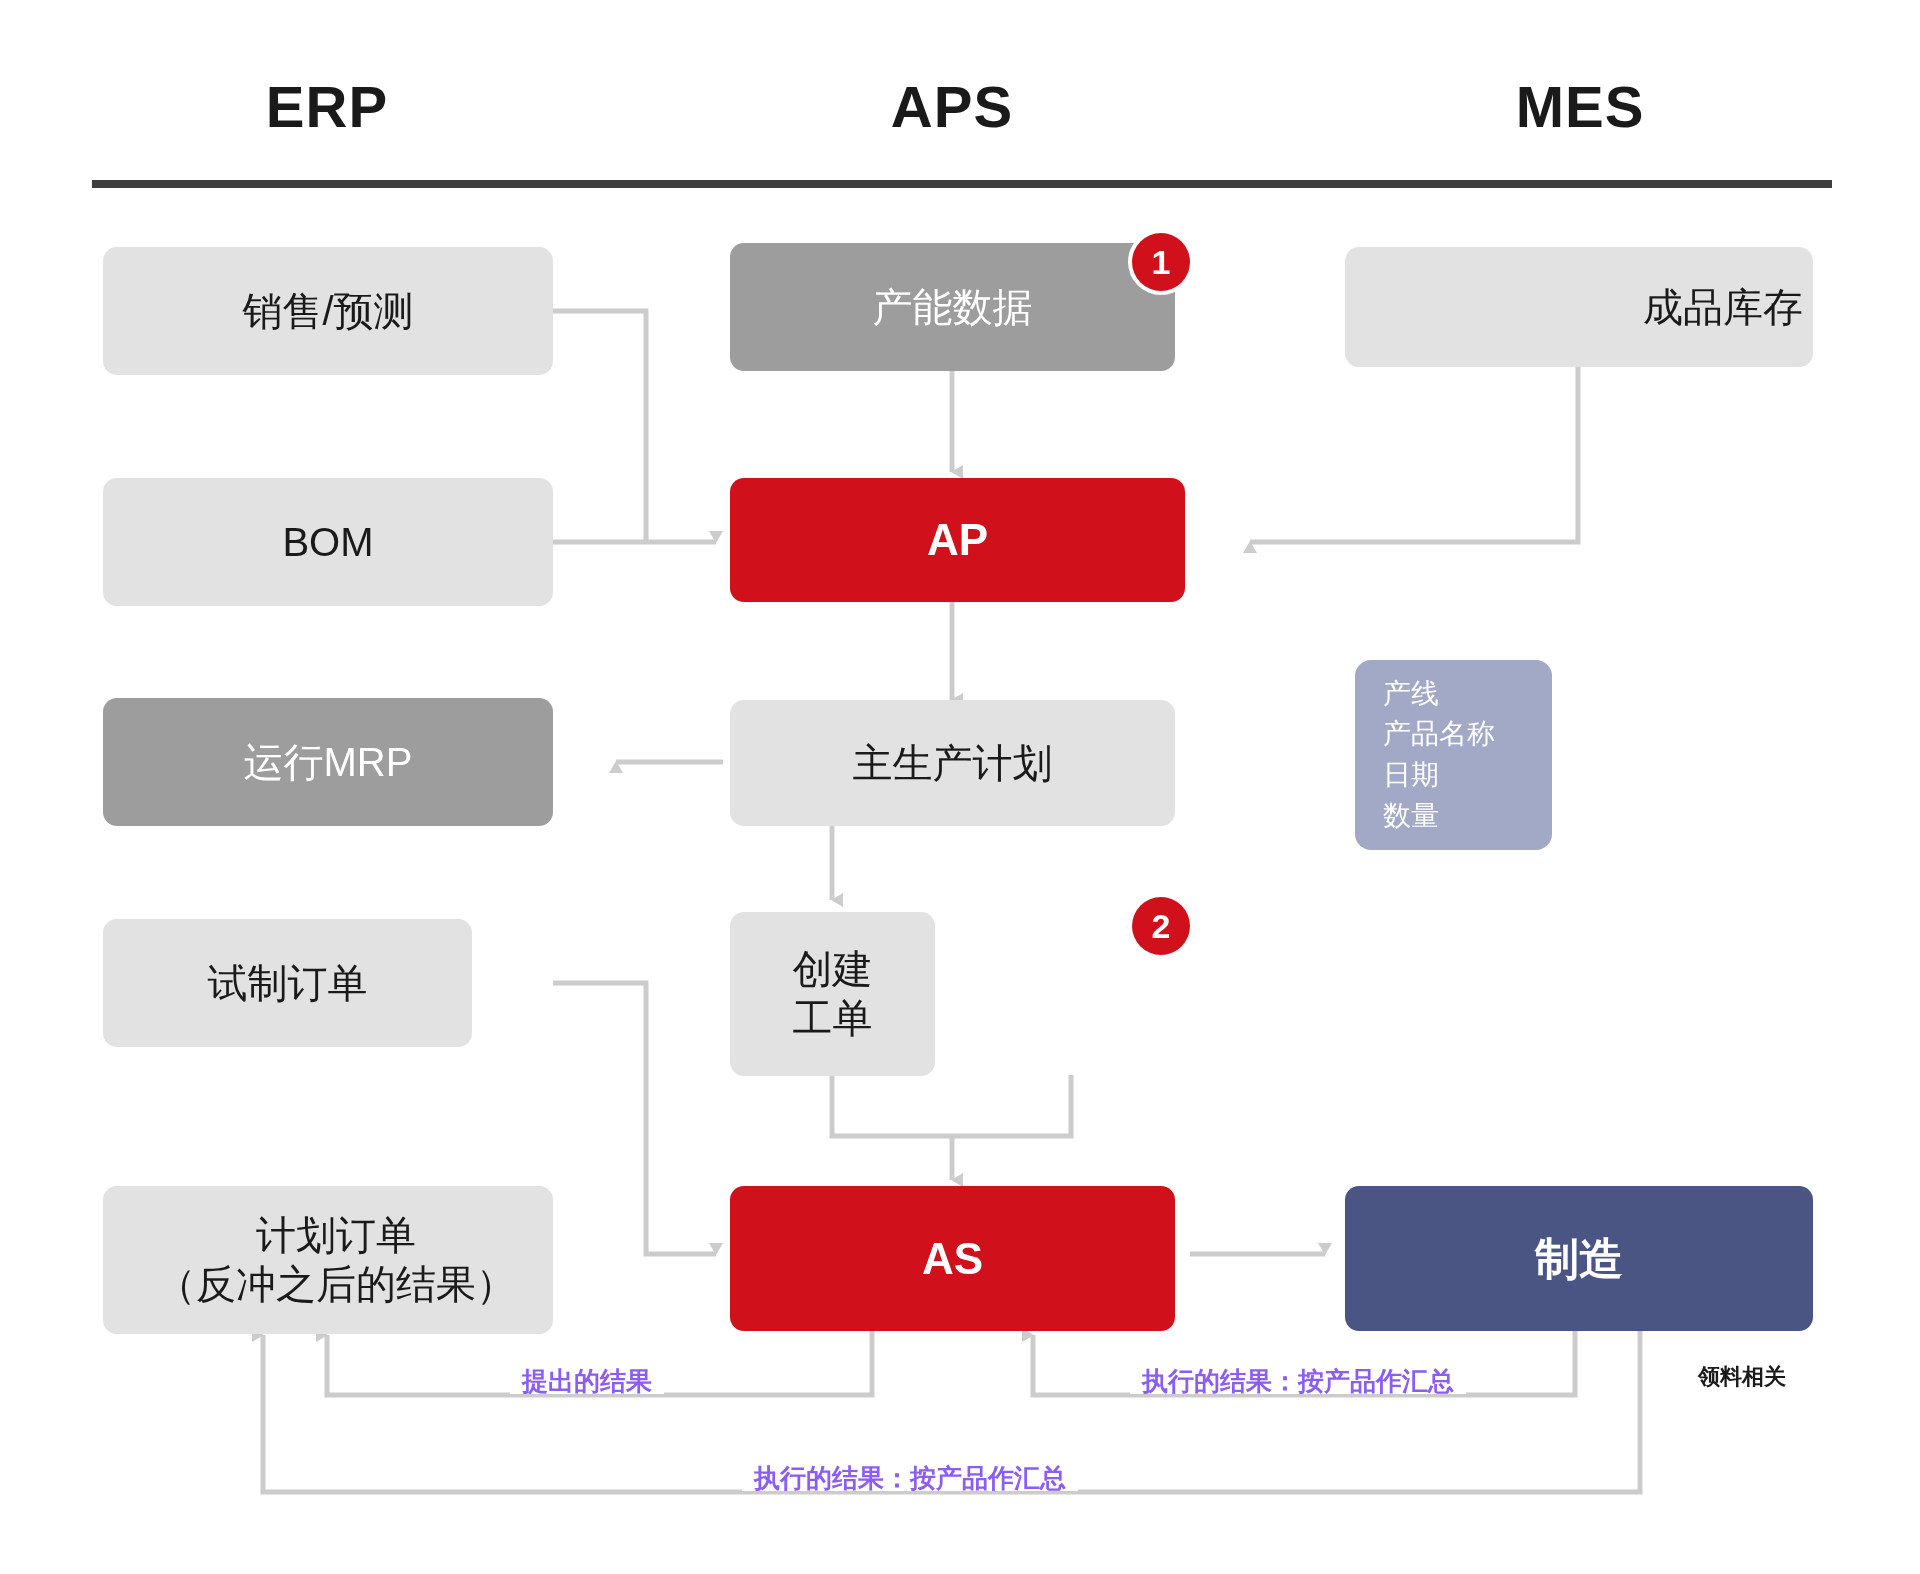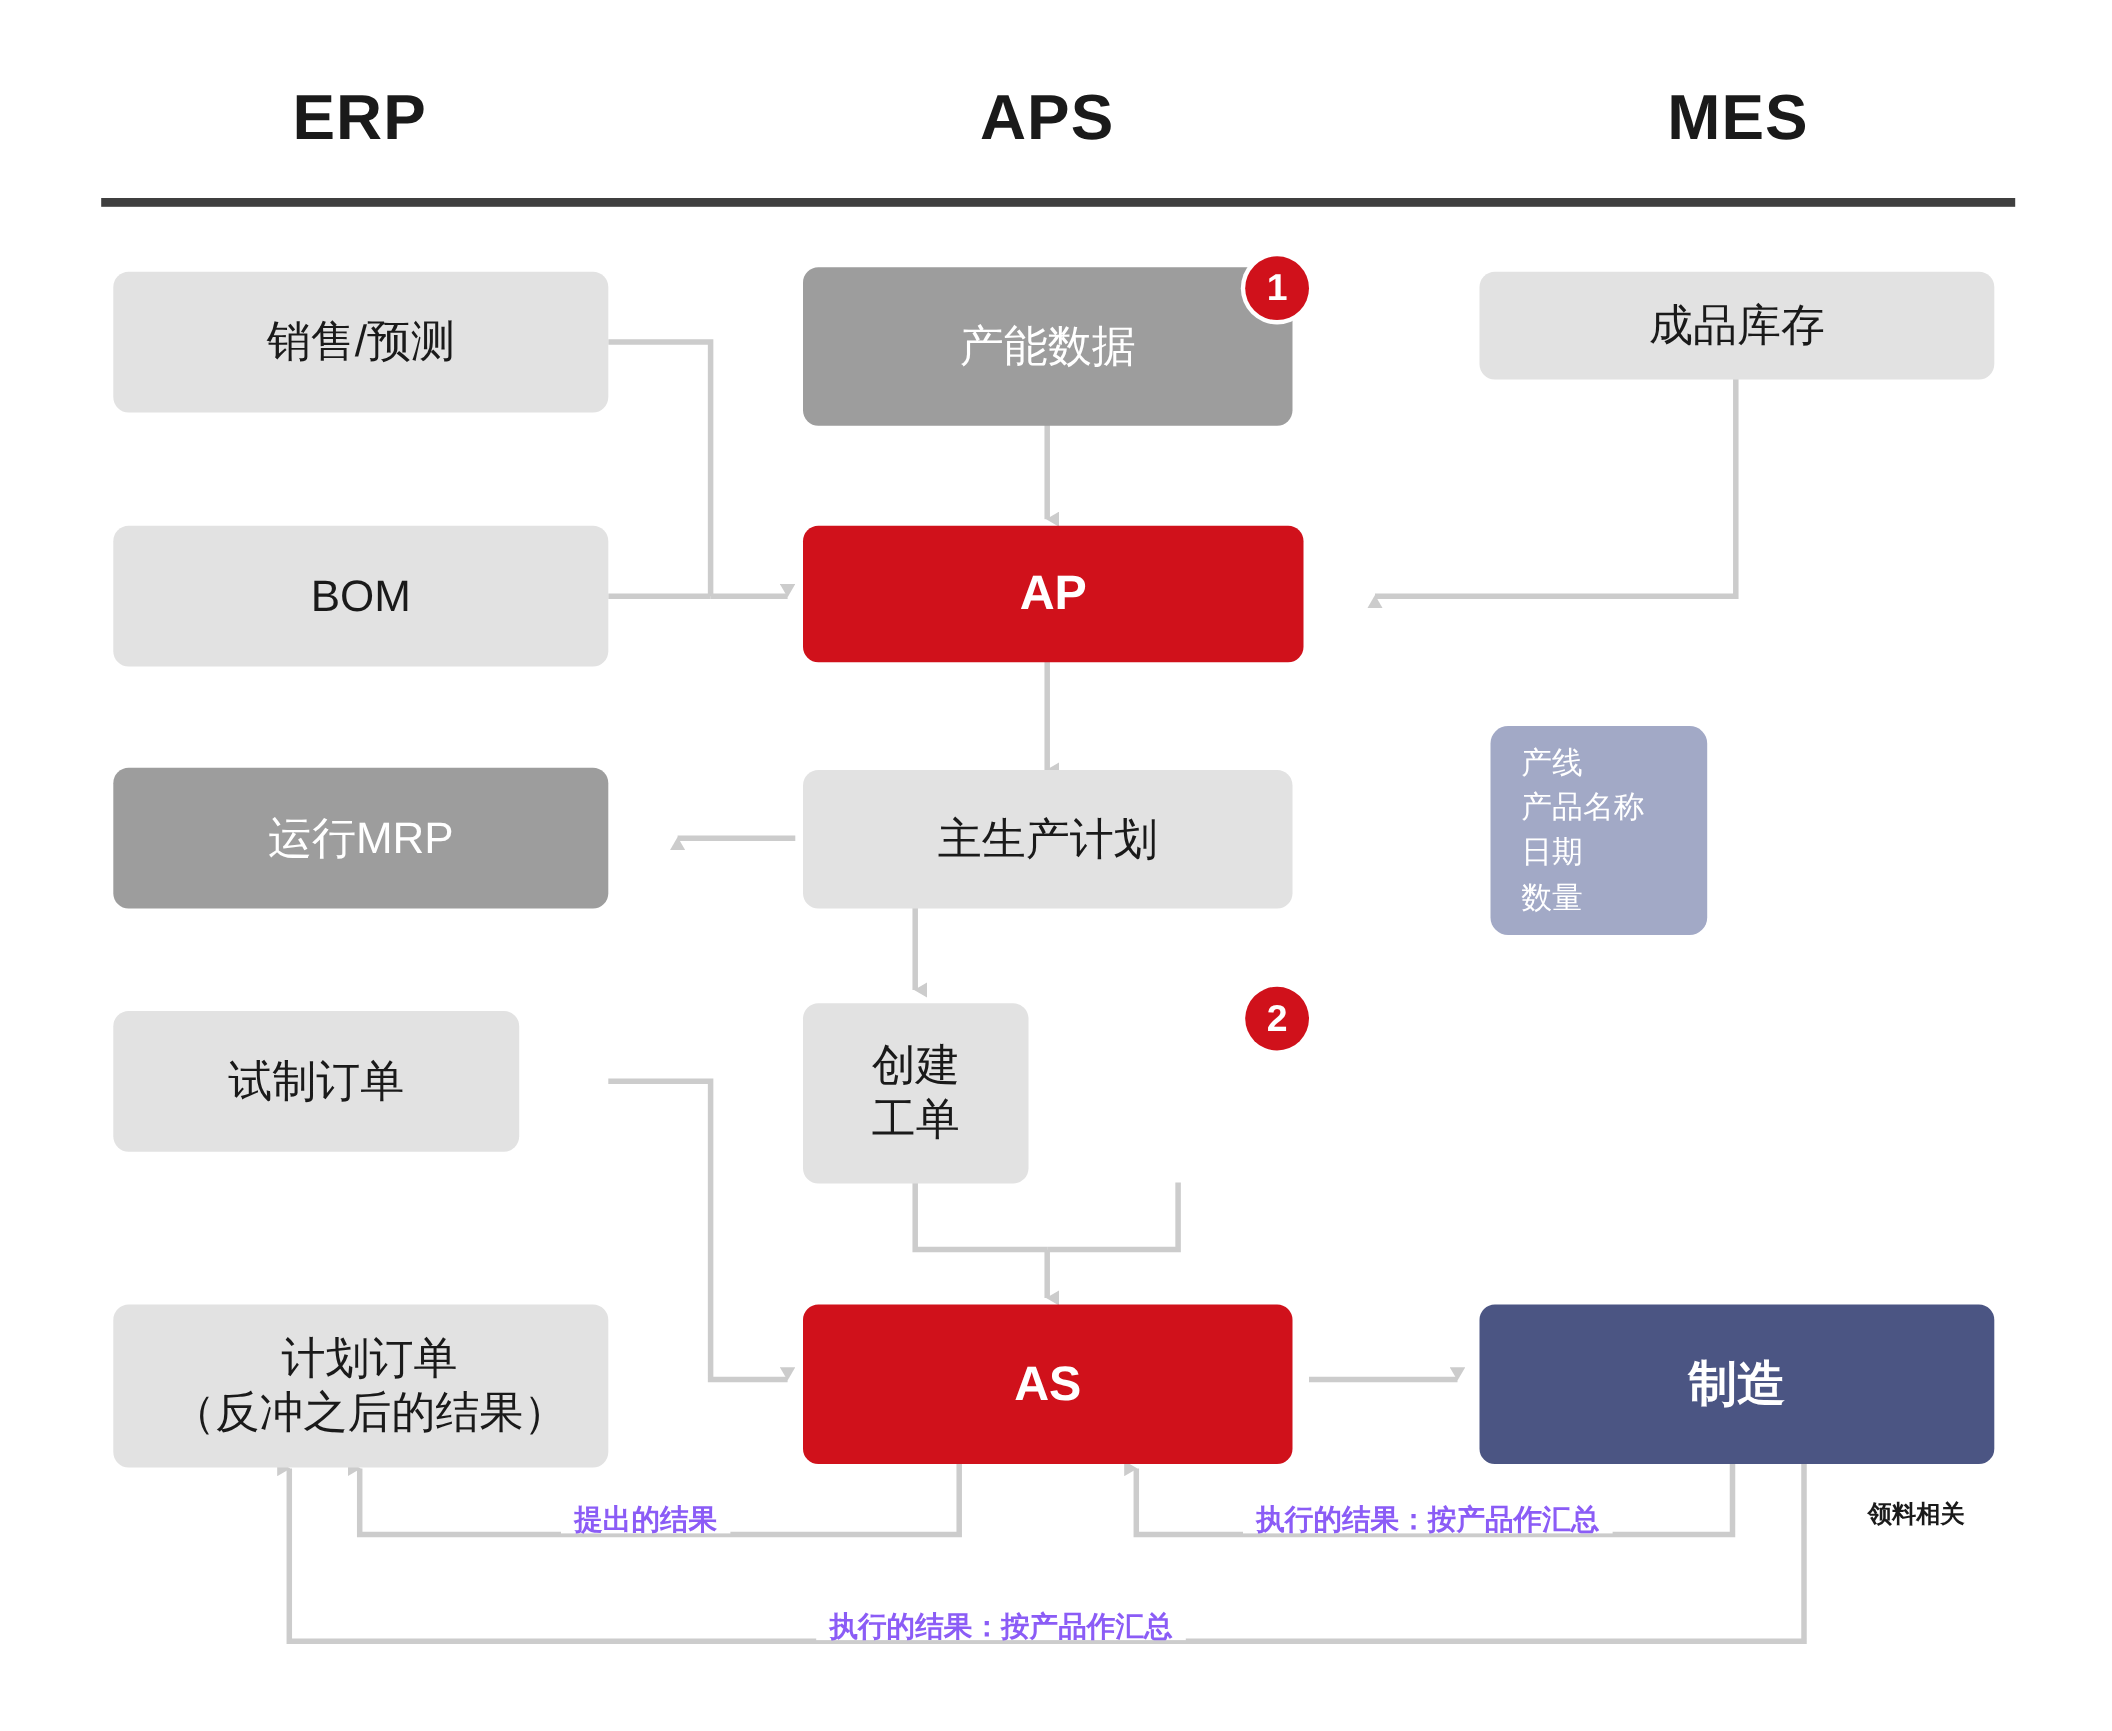--- a/index.html
+++ b/index.html
@@ -159,21 +159,21 @@
 
   <div class="node n-light" style="left:103px;top:919px;width:369px;height:128px;">
     <span class="lbl">试制订单</span>
   </div>
 
   <div class="node n-light" style="left:103px;top:1186px;width:450px;height:148px;flex-direction:column;padding-left:16px;">
     <span class="lbl">计划订单</span>
     <span class="lbl">（反冲之后的结果）</span>
   </div>
 
-  <div class="node n-gray" style="left:730px;top:243px;width:445px;height:144px;">
+  <div class="node n-gray" style="left:730px;top:243px;width:445px;height:128px;">
     <span class="lbl">产能数据</span>
   </div>
   <div class="badge" style="left:1132px;top:233px;">
     <span>1</span>
   </div>
 
   <div class="node n-red" style="left:730px;top:478px;width:455px;height:124px;">
     <span class="lbl">AP</span>
   </div>
 
@@ -187,21 +187,21 @@
   </div>
 
   <div class="badge" style="left:1132px;top:897px;">
     <span>2</span>
   </div>
 
   <div class="node n-red" style="left:730px;top:1186px;width:445px;height:145px;text-align:right;">
     <span class="lbl">AS</span>
   </div>
 
-  <div class="node n-light" style="left:1345px;top:247px;width:468px;height:98px;">
+  <div class="node n-light" style="left:1345px;top:247px;width:468px;height:120px;justify-content:flex-end;">
     <span class="lbl">成品库存</span>
   </div>
 
   <div class="node n-blue" style="left:1345px;top:1186px;width:468px;height:145px;">
     <span class="lbl">制造</span>
   </div>
 
   <div class="node n-lilac" style="left:1355px;top:660px;width:197px;height:190px;">
     <span class="lbl">
       <span>产线</span><br>

